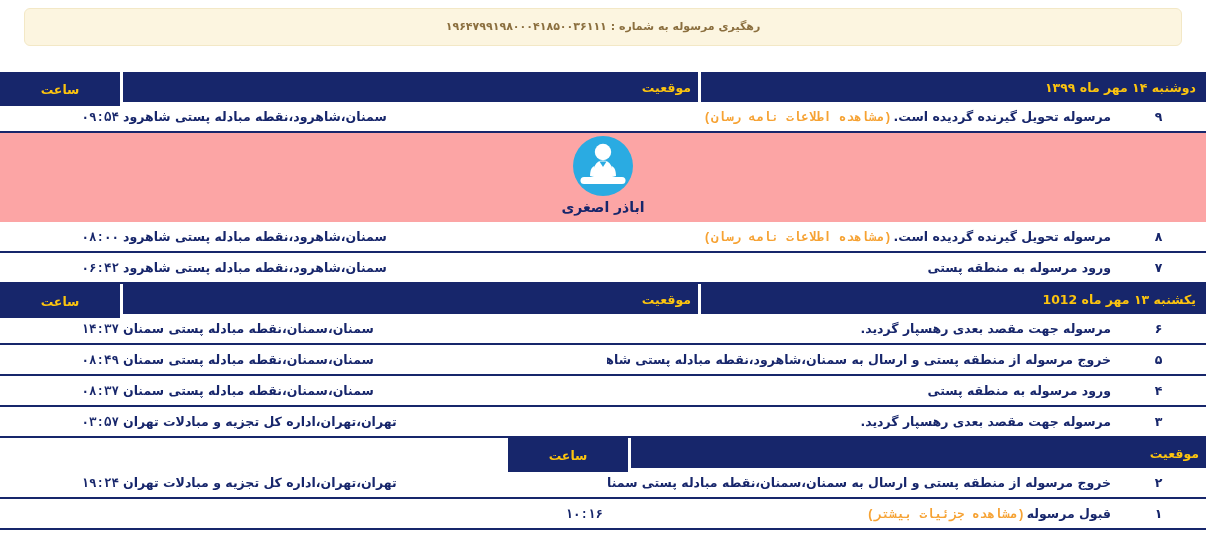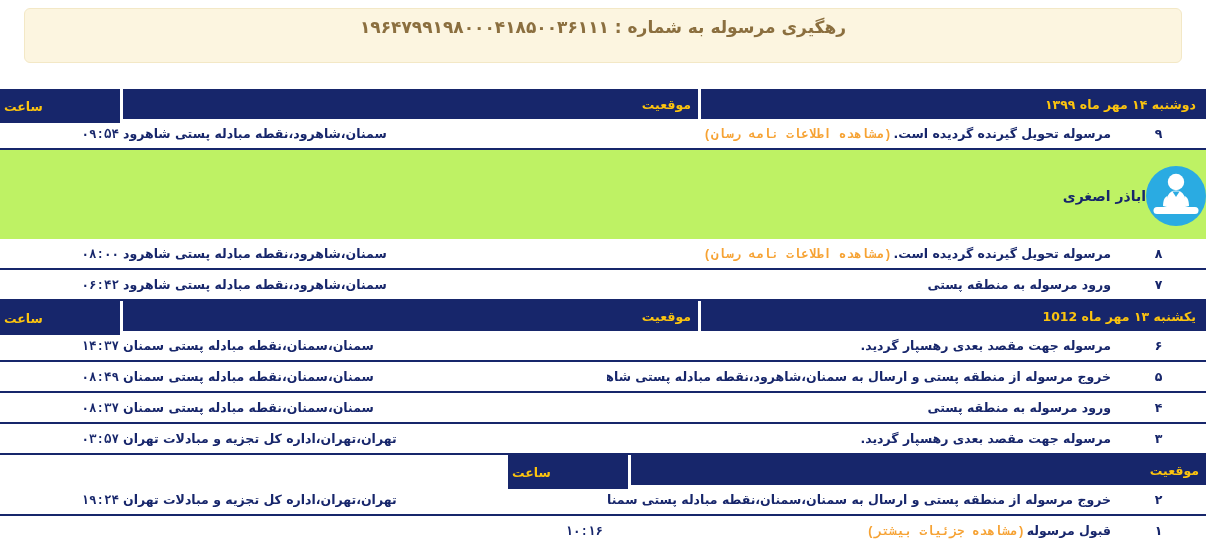--- a/index.html
+++ b/index.html
@@ -4,43 +4,43 @@
 <style>
   :root{
     --navy:#17266b; --yellow:#fcc40f; --orange:#f6a233; --avatar:#2aabe2;
     --banner-bg:#fcf5e0; --banner-border:#f3e8c6; --banner-text:#8b6f3f;
   }
   *{box-sizing:border-box; margin:0; padding:0;}
   html,body{width:1206px; height:540px; overflow:hidden; background:#fff;
     font-family:"DejaVu Sans", sans-serif;}
   body{direction:rtl;}
 
-  .banner{margin:8px 24px 0; height:55px; line-height:36px; background:var(--banner-bg);
+  .banner{margin:8px 24px 0; height:38px; line-height:36px; background:var(--banner-bg);
     border:1px solid var(--banner-border); border-radius:6px; text-align:center;
-    color:var(--banner-text); font-size:17px; font-weight:bold;}
+    color:var(--banner-text); font-size:11px; font-weight:bold;}
 
   .track-table{margin-top:26px; width:1206px;}
 
   .sec-header{display:flex; height:30px; column-gap:3px; background:#fff;}
   .hcell{background:var(--navy); height:30px; display:flex; align-items:center;}
   .hc-date{flex:1; justify-content:flex-start; padding:0 10px;}
   .hc-loc{width:575px; justify-content:flex-start; padding:0 7px;}
-  .hc-time{width:120px; justify-content:flex-end; padding:17px 4px;}
+  .hc-time{width:120px; justify-content:center; padding:17px 4px;}
   .hlabel{color:var(--yellow); font-size:12.5px; font-weight:bold; white-space:nowrap;}
 
   .trow{display:flex; height:31px; align-items:center; border-bottom:2px solid var(--navy);
     color:var(--navy); font-size:12.5px; font-weight:bold;}
   .c-status{width:599px; display:flex; align-items:center; white-space:nowrap; overflow:hidden;}
   .num{width:95px; flex:0 0 95px; text-align:center;}
   .status{white-space:nowrap;}
   .slink{color:var(--orange); text-decoration:none; white-space:nowrap; margin-right:2px;font-family:Liberation Mono, monospace;}
   .c-loc{width:484px; flex:0 0 484px; text-align:left; padding-left:0; padding-right:24px; white-space:nowrap;}
   .c-time{width:120px; flex:0 0 120px; text-align:right; padding-right:4px; white-space:nowrap;font-family:Liberation Mono, monospace;}
 
-  .courier{height:89px; display:flex; align-items:center; background:#bef264;}
+  .courier{height:89px; display:flex; flex-direction:column; align-items:center; background:#fca5a5;}
   .avatar{margin-top:3px; width:60px; height:60px; display:block;}
   .cname{margin-top:3px; color:var(--navy); font-size:14px; font-weight:bold;}
 </style>
 </head>
 <body>
 
 <div class="banner">رهگیری مرسوله به شماره : ۱۹۶۴۷۹۹۱۹۸۰۰۰۴۱۸۵۰۰۳۶۱۱۱</div>
 
 <div class="track-table" id="track-table">
     <div class="sec">

